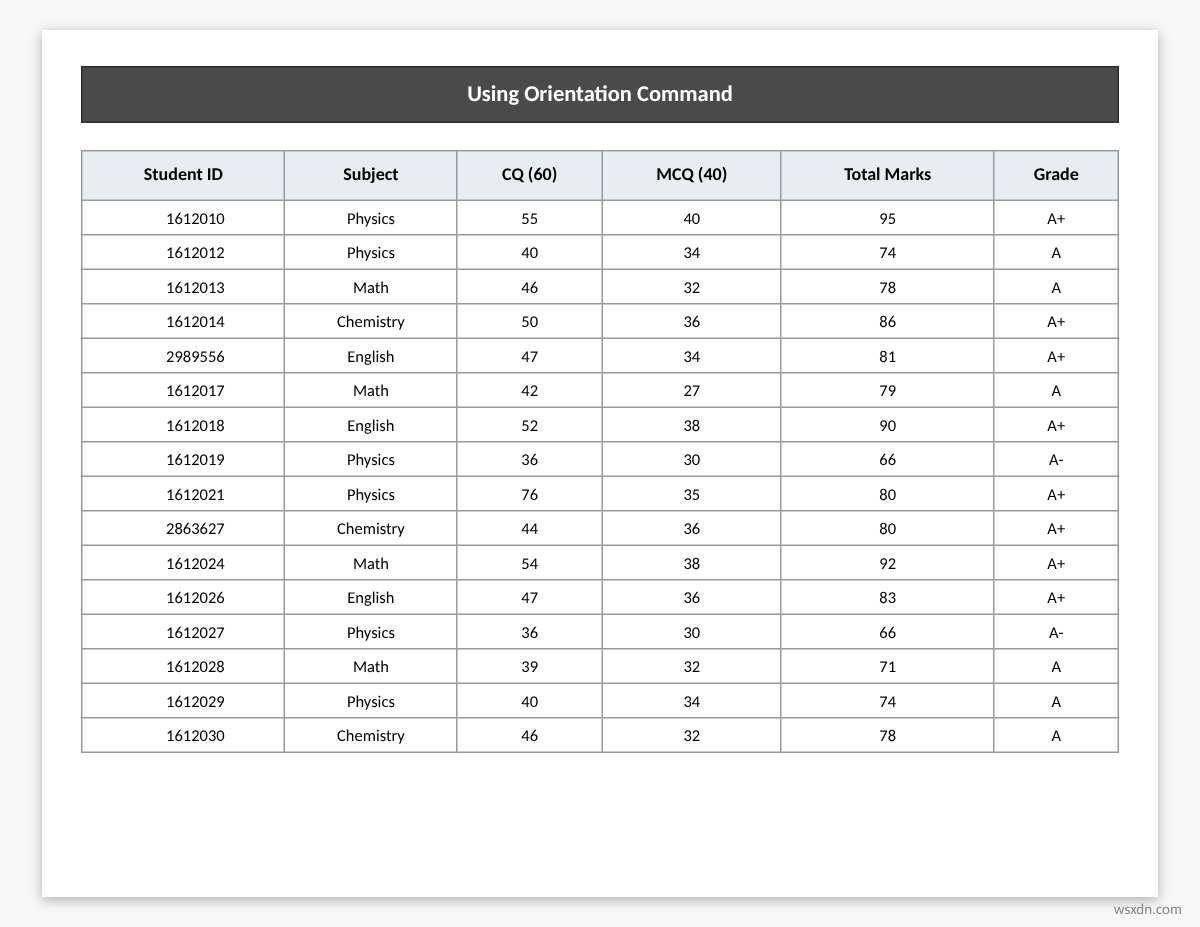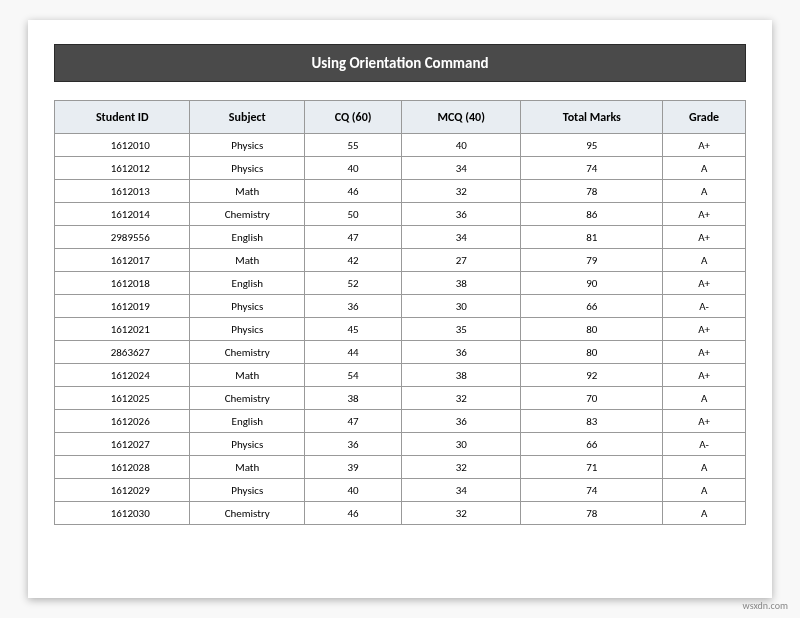--- a/index.html
+++ b/index.html
@@ -138,48 +138,40 @@
           <td>1612019</td>
           <td>Physics</td>
           <td>36</td>
           <td>30</td>
           <td>66</td>
           <td>A-</td>
         </tr>
         <tr>
           <td>1612021</td>
           <td>Physics</td>
-          <td>45</td>
+          <td>76</td>
           <td>35</td>
           <td>80</td>
           <td>A+</td>
         </tr>
         <tr>
           <td>2863627</td>
           <td>Chemistry</td>
           <td>44</td>
           <td>36</td>
           <td>80</td>
           <td>A+</td>
         </tr>
         <tr>
           <td>1612024</td>
           <td>Math</td>
           <td>54</td>
           <td>38</td>
           <td>92</td>
           <td>A+</td>
-        </tr>
-        <tr>
-          <td>1612025</td>
-          <td>Chemistry</td>
-          <td>38</td>
-          <td>32</td>
-          <td>70</td>
-          <td>A</td>
         </tr>
         <tr>
           <td>1612026</td>
           <td>English</td>
           <td>47</td>
           <td>36</td>
           <td>83</td>
           <td>A+</td>
         </tr>
         <tr>

